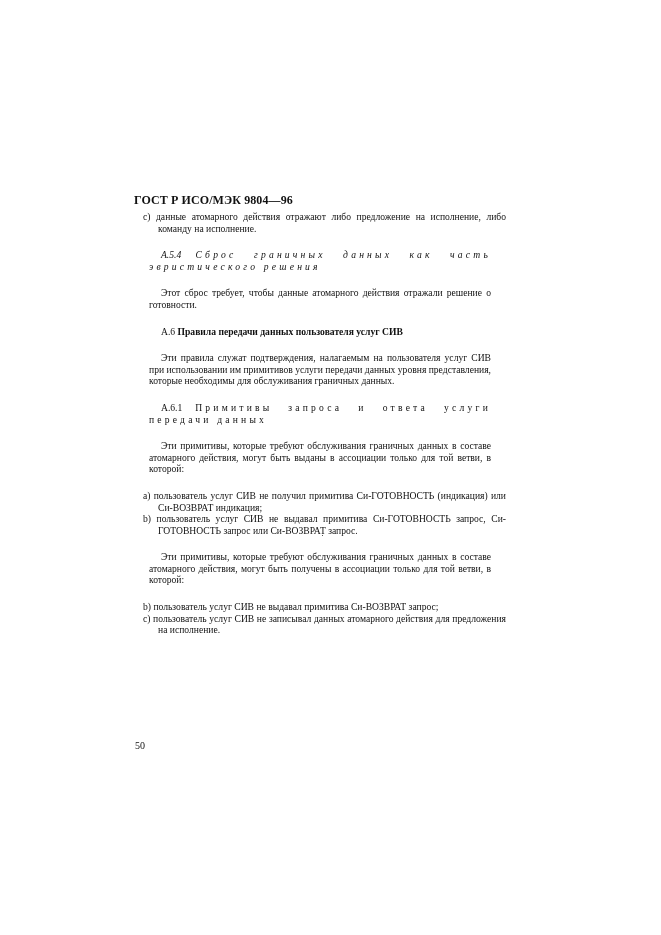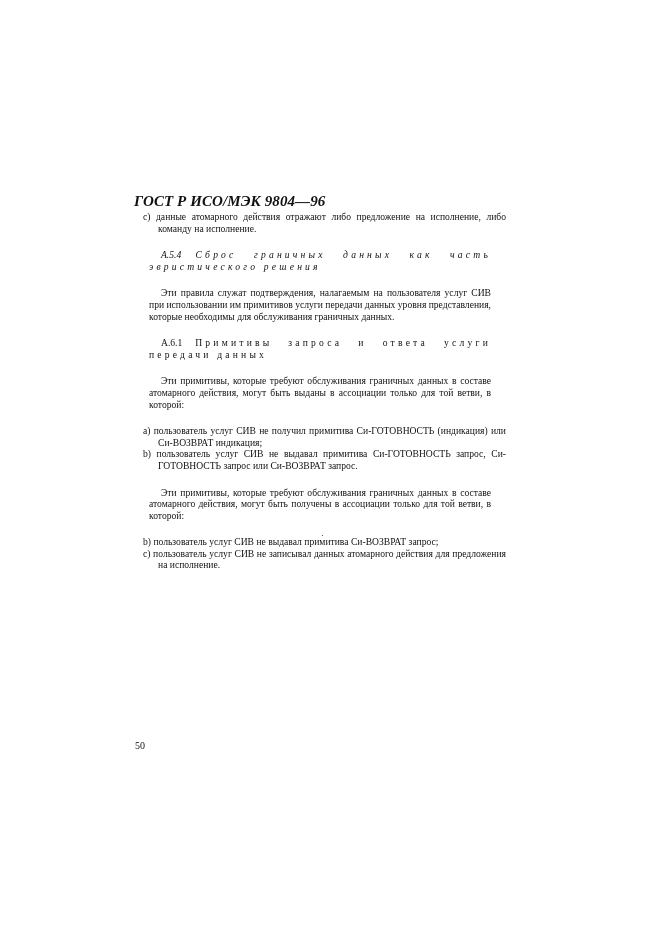--- a/index.html
+++ b/index.html
@@ -1,38 +1,40 @@
 <!DOCTYPE html>
 <html><head>
 <meta charset="utf-8">
 <style>
   html, body { margin:0; padding:0; background:#ffffff; }
   body { width:661px; height:935px; position:relative; overflow:hidden;
          font-family:"Liberation Serif", "DejaVu Serif", serif; color:#111; }
-  .header { position:absolute; left:134px; top:193px; font-weight:bold; font-size:15px; letter-spacing:0.1px;font-style:italic; }
+  .header { position:absolute; left:134px; top:193px; font-weight:bold; font-size:12px; letter-spacing:0.1px; }
   .body { position:absolute; left:134px; top:211px; width:372px; font-size:9.6px; line-height:11.6px; }
   .p { margin:15px; text-align:justify; }
   .ind { text-indent:12px; }
   .item { padding-left:24px; text-indent:-15px; margin:0; text-align:justify; }
   .sp { letter-spacing:3.2px; }
   .it { font-style:italic; }
   .b { font-weight:bold; }
   .dot { position:absolute; left:322px; top:535px; width:1px; height:1px; background:#555; }
   .pagenum { position:absolute; left:135px; top:740px; font-size:10px; }
 </style>
 </head>
 <body>
 
 <div class="header">ГОСТ Р ИСО/МЭК 9804—96</div>
 
 <div class="body">
   <p class="item">с) данные атомарного действия отражают либо предложение на исполнение, либо команду на исполнение.</p>
 
   <p class="p ind"><span class="it">А.5.4</span> <span class="it sp">Сброс граничных данных как часть эвристического решения</span></p>
+  <p class="p ind">Этот сброс требует, чтобы данные атомарного действия отражали решение о готовности.</p>
 
+  <p class="p ind"><span>А.6</span> <span class="b">Правила передачи данных пользователя услуг СИВ</span></p>
   <p class="p ind">Эти правила служат подтверждения, налагаемым на пользователя услуг СИВ при использовании им примитивов услуги передачи данных уровня представления, которые необходимы для обслуживания граничных данных.</p>
 
   <p class="p ind"><span>А.6.1</span> <span class="sp">Примитивы запроса и ответа услуги передачи данных</span></p>
   <p class="p ind">Эти примитивы, которые требуют обслуживания граничных данных в составе атомарного действия, могут быть выданы в ассоциации только для той ветви, в которой:</p>
   <p class="item">а) пользователь услуг СИВ не получил примитива  Си-ГОТОВНОСТЬ  (индикация) или Си-ВОЗВРАТ индикация;</p>
   <p class="item">b) пользователь услуг СИВ не выдавал примитива Си-ГОТОВНОСТЬ запрос, Си-ГОТОВНОСТЬ запрос или Си-ВОЗВРАТ запрос.</p>
 
   <p class="p ind">Эти примитивы, которые требуют обслуживания граничных данных в составе атомарного действия, могут быть получены в ассоциации только для той ветви, в которой:</p>
   <p class="item">b) пользователь услуг СИВ не выдавал примитива Си-ВОЗВРАТ запрос;</p>
   <p class="item">с) пользователь услуг СИВ не записывал данных атомарного действия для предложения на исполнение.</p>

